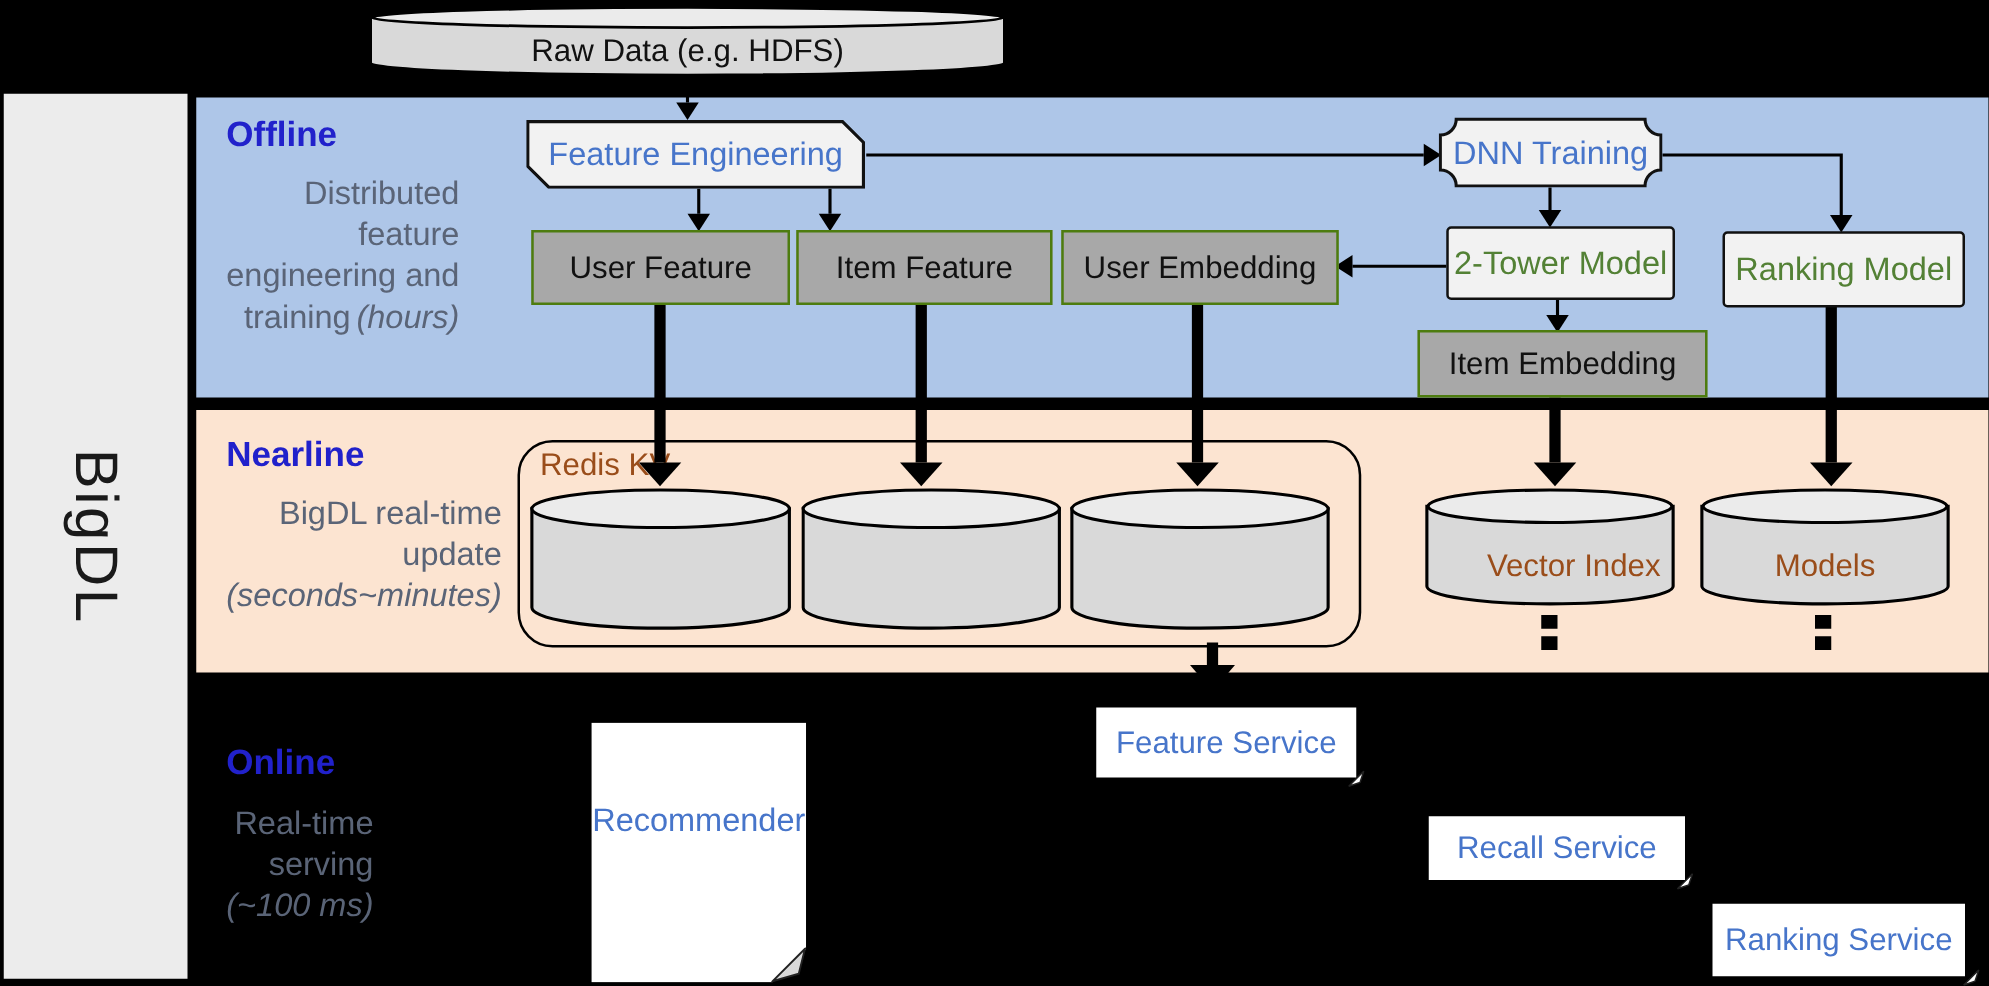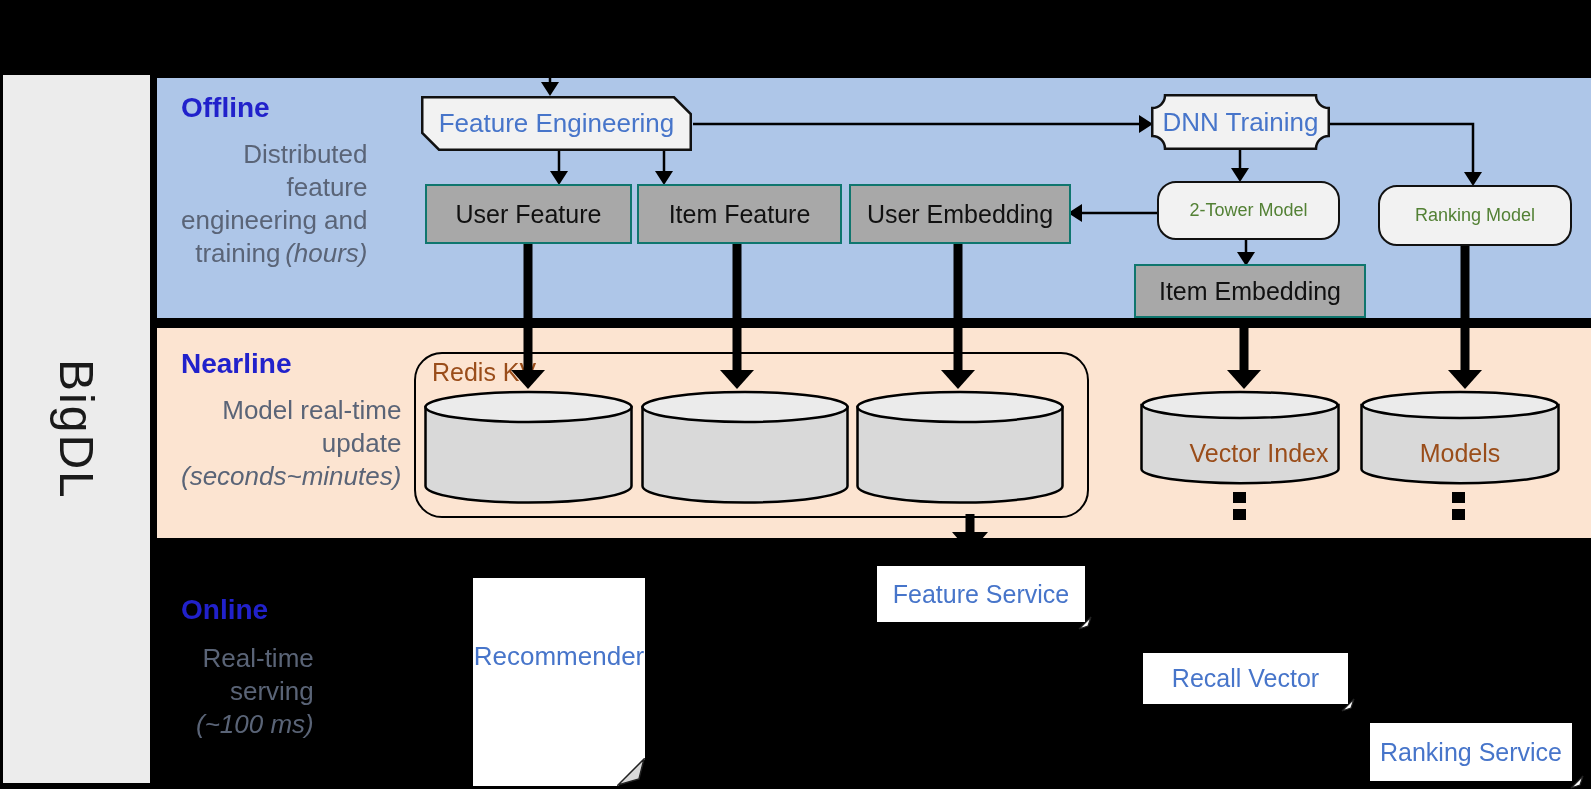--- a/index.html
+++ b/index.html
@@ -17,24 +17,24 @@
   #band-offline{top:78px;height:240px;background:var(--offline_band,#aec6e8);}
   #band-nearline{top:328px;height:210px;background:var(--nearline_band,#fce4d1);}
   .section-title{font-size:28px;font-weight:bold;color:var(--section_title,#2121cb);}
   .section-desc{font-size:26px;line-height:33px;color:var(--section_desc,#5a6477);text-align:right;}
   .section-desc i{margin-left:0.18em;}
   
   .node-label{display:flex;align-items:center;justify-content:center;text-align:center;}
   .blue-text{color:var(--node_blue_text,#4775ca);}
   .green-text{color:var(--node_green_text,#538135);}
   .brown-text{color:var(--node_brown_text,#9a4d1a);}
-  .gray-box{background:var(--gray_box_fill,#a8a8a8);border:2px solid #0f766e;
+  .gray-box{background:var(--gray_box_fill,#a8a8a8);border:2px solid #4d7c0f;
     font-size:25px;color:#111;}
   .round-box{background:var(--light_box_fill,#f2f2f2);border:2.5px solid #111;
-    border-radius:19px;font-size:18px;}
+    border-radius:4px;font-size:26px;}
   .svg-shape{left:0;top:0;}
   .shape-text{left:0;top:0;width:100%;height:100%;font-size:26px;}
   
   #redis-container{left:414px;top:352px;width:671px;height:162px;border:2.5px solid #000;
     border-radius:28px;}
   #redis-label{left:432px;top:358px;font-size:25px;}
   .cyl-label{font-size:25px;}
   
   .service-box{background:var(--service_box_fill,#fff);font-size:25px;}
   .fold-svg{position:absolute;}
@@ -57,32 +57,39 @@
   <div class="abs z2 section-title" style="left:181px;top:92px;">Offline</div>
   <div class="abs z2 section-desc" style="left:181px;top:138px;">
     <div>Distributed</div>
     <div>feature</div>
     <div>engineering and</div>
     <div><span>training</span><i>(hours)</i></div>
   </div>
 
   <div class="abs z2 section-title" style="left:181px;top:348px;">Nearline</div>
   <div class="abs z2 section-desc" style="left:181px;top:394px;">
-    <div>Model real-time</div>
+    <div>BigDL real-time</div>
     <div>update</div>
     <div><i style="margin-left:0">(seconds~minutes)</i></div>
   </div>
 
   <div class="abs z2 section-title" style="left:181px;top:594px;">Online</div>
   <div class="abs z2 section-desc" style="left:181px;top:642px;">
     <div>Real-time</div>
     <div>serving</div>
-    <div><i style="margin-left:15px">(~100 ms)</i></div>
-  </div>
-
+    <div><i style="margin-left:0">(~100 ms)</i></div>
+  </div>
+
+  <div class="abs z4" style="left:295px;top:4px;width:510px;height:58px;">
+    <svg class="abs svg-shape" width="510" height="58" viewBox="0 0 510 58">
+      <path d="M1.5,10 L1.5,46.5 A252.5 9.5 0 0 0 508.5,46.5 L508.5,10 Z" fill="var(--cylinder_fill,#d9d9d9)" stroke="#000" stroke-width="2.2"></path>
+      <ellipse cx="255" cy="10" rx="252.5" ry="8" fill="var(--cylinder_top_fill,#ebebeb)" stroke="#000" stroke-width="2.2"></ellipse>
+    </svg>
+    <div class="abs node-label shape-text" style="padding-top:8px;font-size:25px;color:#111;">Raw Data (e.g. HDFS)</div>
+  </div>
 
   <div class="abs z3" id="redis-container"></div>
   <div class="abs z3 brown-text" id="redis-label">Redis KV</div>
 
   <div class="abs z4" style="left:424px;top:390px;width:209px;height:114px;">
     <svg width="209" height="114" viewBox="0 0 209 114">
       <path d="M1.5,17 L1.5,96 A103 16.5 0 0 0 207.5,96 L207.5,17 Z" fill="var(--cylinder_fill,#d9d9d9)" stroke="#000" stroke-width="2.5"></path>
       <ellipse cx="104.5" cy="17" rx="103" ry="15" fill="var(--cylinder_top_fill,#ebebeb)" stroke="#000" stroke-width="2.5"></ellipse>
     </svg>
   </div>
@@ -186,21 +193,21 @@
   </div>
   <svg class="fold-svg z6" style="left:617px;top:758px;" width="28" height="28" viewBox="0 0 28 28">
     <path d="M27,1 L1,27 L22,21 Z" fill="#d9d9d9" stroke="#222" stroke-width="1.5"></path>
   </svg>
 
   <div class="abs z6 service-box node-label blue-text" style="left:877px;top:566px;width:208px;height:56px;">Feature Service</div>
   <svg class="fold-svg z6" style="left:1078px;top:616px;" width="14" height="14" viewBox="0 0 14 14">
     <path d="M13,1 L1,13 L10,10 Z" fill="#fff" stroke="#222" stroke-width="1.2"></path>
   </svg>
 
-  <div class="abs z6 service-box node-label blue-text" style="left:1143px;top:653px;width:205px;height:51px;">Recall Vector</div>
+  <div class="abs z6 service-box node-label blue-text" style="left:1143px;top:653px;width:205px;height:51px;">Recall Service</div>
   <svg class="fold-svg z6" style="left:1341px;top:698px;" width="14" height="14" viewBox="0 0 14 14">
     <path d="M13,1 L1,13 L10,10 Z" fill="#fff" stroke="#222" stroke-width="1.2"></path>
   </svg>
 
   <div class="abs z6 service-box node-label blue-text" style="left:1370px;top:723px;width:202px;height:58px;">Ranking Service</div>
   <svg class="fold-svg z6" style="left:1570px;top:775px;" width="14" height="14" viewBox="0 0 14 14">
     <path d="M13,1 L1,13 L10,10 Z" fill="#fff" stroke="#222" stroke-width="1.2"></path>
   </svg>
 
 </div>

